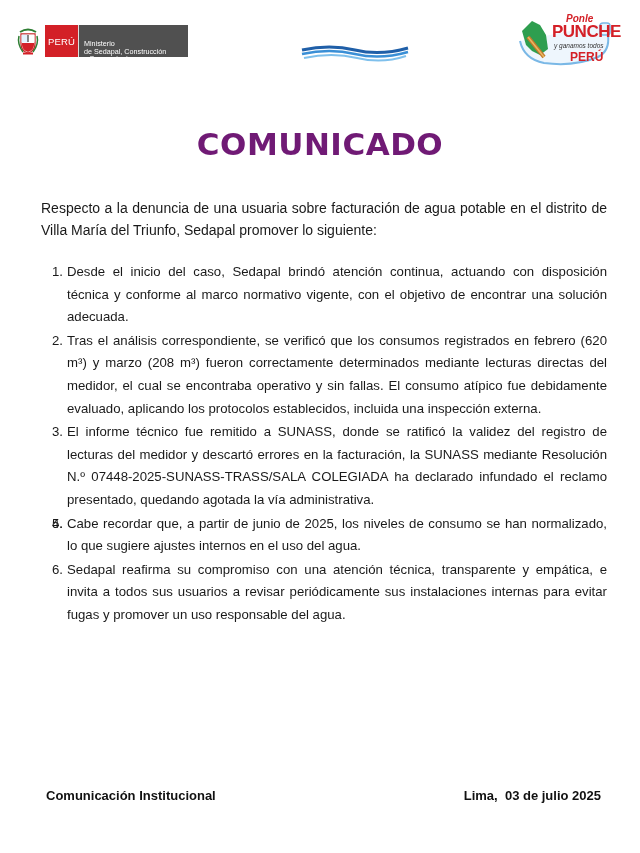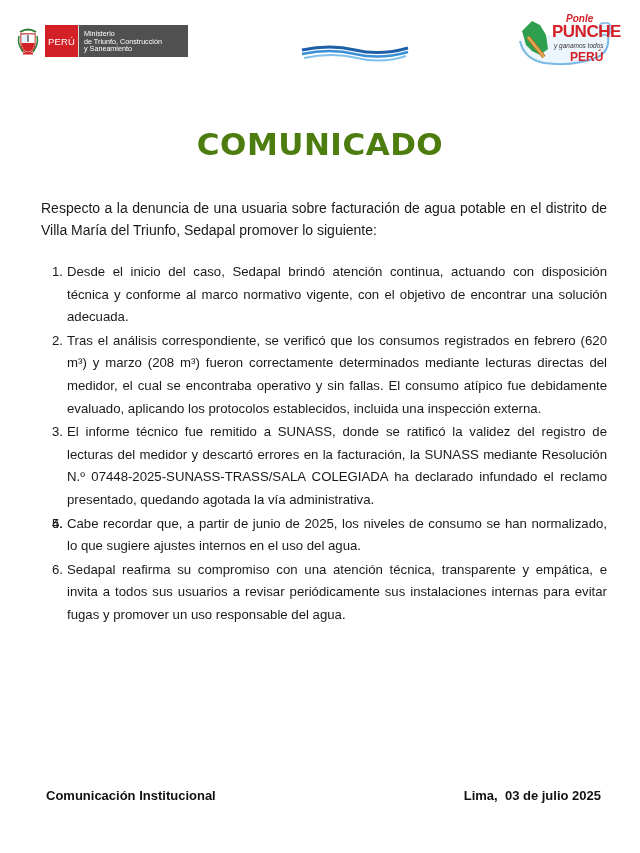--- a/index.html
+++ b/index.html
@@ -5,36 +5,36 @@
     * { margin: 0; padding: 0; box-sizing: border-box; }
     html, body { width: 640px; height: 853px; background: #ffffff; overflow: hidden; }
     body { position: relative; font-family: "Liberation Sans", sans-serif; color: #111; }
 
     
     .header { position: absolute; top: 0; left: 0; width: 640px; height: 80px; }
 
     .minvivienda { position: absolute; left: 16px; top: 24px; height: 34px; display: flex; align-items: center; }
     .escudo { width: 24px; height: 30px; margin-right: 5px; position: relative; }
     .peru-box { width: 33px; height: 32px; background: #d32027; color: #fff; font-family: "Liberation Sans", sans-serif; font-size: 9.5px; font-weight: normal; display: flex; align-items: center; justify-content: center; letter-spacing: 0.2px; }
-    .min-box { width: 110px; height: 32px; background: #505050; color: #fff; font-size: 7.2px; line-height: 7.6px; padding: 5px 0 0 5px; border-left: 1px solid #ddd; }
+    .min-box { width: 110px; height: 32px; background: #505050; color: #fff; font-size: 7.2px; line-height: 7.6px; padding: 15px 0 0 5px; border-left: 1px solid #ddd; }
     .min-box span { display: block; white-space: nowrap; }
 
     .sedapal { position: absolute; left: 300px; top: 14px; width: 110px; height: 50px; }
     .sedapal-text { position: absolute; left: 3px; top: 0; font-family: "Liberation Sans", sans-serif; font-weight: bold; font-size: 25px; color: #1f5fa8; letter-spacing: -0.3px; }
     .sedapal svg { position: absolute; left: 0; top: 30px; }
 
     .ponle { position: absolute; left: 514px; top: 5px; width: 110px; height: 70px; text-align: right; }
     .ponle svg { position: absolute; left: 0; top: 0; }
     .ponle-t1 { position: absolute; left: 52px; top: 8px; font-family: "Liberation Sans", sans-serif; font-size: 10px; color: #d42027; font-style: italic; font-weight: bold; }
     .ponle-t2 { position: absolute; left: 38px; top: 17px; font-family: "Liberation Sans", sans-serif; font-size: 17px; color: #d42027; font-weight: bold; letter-spacing: -0.5px; }
     .ponle-t3 { position: absolute; left: 40px; top: 37px; font-family: "Liberation Sans", sans-serif; font-size: 6.5px; color: #333; font-style: italic; }
     .ponle-t4 { position: absolute; left: 56px; top: 45px; font-family: "Liberation Sans", sans-serif; font-size: 12px; color: #d42027; font-weight: bold; }
 
     
-    .title { position: absolute; left: 0; width: 640px; top: 126px; text-align: center; font-family: "DejaVu Sans", sans-serif; font-weight: bold; font-size: 31px; color: #4d7c0f; letter-spacing: 0.5px; }
+    .title { position: absolute; left: 0; width: 640px; top: 126px; text-align: center; font-family: "DejaVu Sans", sans-serif; font-weight: bold; font-size: 31px; color: #701a75; letter-spacing: 0.5px; }
 
     
     .intro { position: absolute; left: 41px; top: 197px; width: 566px; font-family: "Liberation Sans", sans-serif; font-size: 14px; line-height: 22px; text-align: justify; color: #1a1a1a; }
 
     .list { position: absolute; left: 52px; top: 261px; width: 555px; list-style: none; }
     .list li { position: relative; padding-left: 15px; font-family: "Liberation Sans", sans-serif; font-size: 13.2px; line-height: 22.6px; text-align: justify; color: #1a1a1a; margin-bottom: 1px; }
     .list li .num { position: absolute; left: 0; top: 0; }
 
     
     .footer-left { position: absolute; left: 46px; top: 788px; font-family: "Liberation Sans", sans-serif; font-weight: bold; font-size: 13px; color: #111; text-align: right; }
@@ -55,21 +55,21 @@
         <path d="M6 17 L18 17 L18 19 Q18 24 12 26 Q6 24 6 19 Z" fill="#d32027"></path>
         <rect x="11.3" y="9" width="1.4" height="7" fill="#555"></rect>
         <path d="M3 10 Q1 18 7 26" stroke="#2e7d32" stroke-width="1.5" fill="none"></path>
         <path d="M21 10 Q23 18 17 26" stroke="#2e7d32" stroke-width="1.5" fill="none"></path>
         <rect x="7" y="26.5" width="10" height="2" fill="#d32027"></rect>
       </svg>
     </div>
     <div class="peru-box">PERÚ</div>
     <div class="min-box">
       <span>Ministerio</span>
-      <span>de Triunfo, Construcción</span>
+      <span>de Sedapal, Construcción</span>
       <span>y Saneamiento</span>
     </div>
   </div>
 
   <div class="sedapal">
     <svg width="110" height="20" viewBox="0 0 110 20">
       <path d="M2 6 Q30 0 55 6 T108 4" stroke="#1f5fa8" stroke-width="3" fill="none"></path>
       <path d="M2 10 Q30 4 55 10 T108 8" stroke="#3a8fd6" stroke-width="2.5" fill="none"></path>
       <path d="M4 14 Q32 8 57 14 T106 12" stroke="#7fc0ec" stroke-width="2" fill="none"></path>
     </svg>

